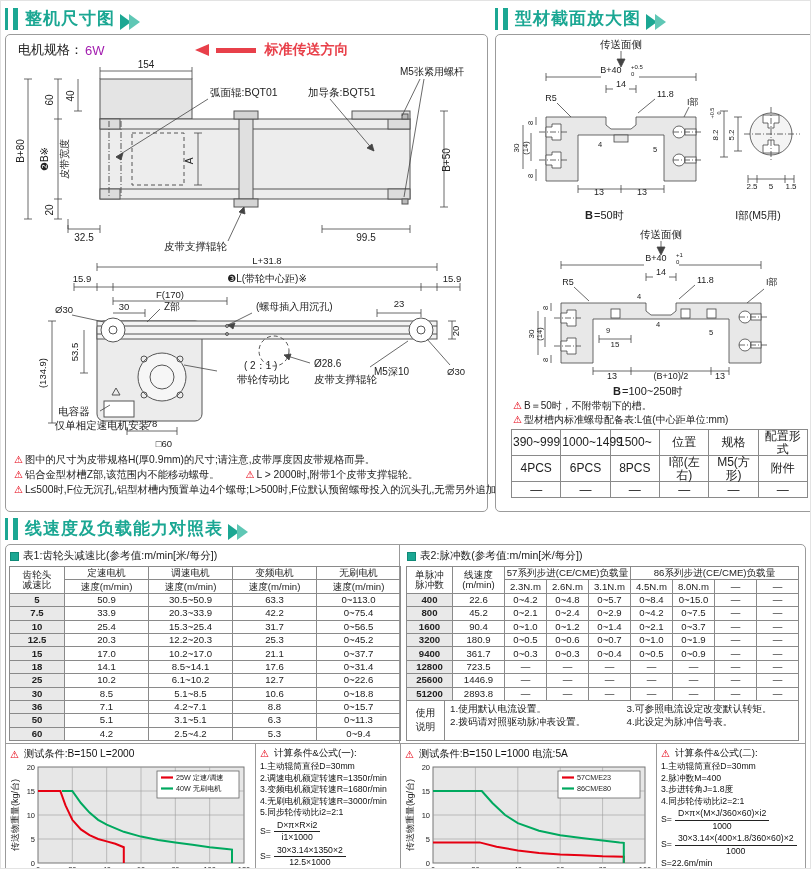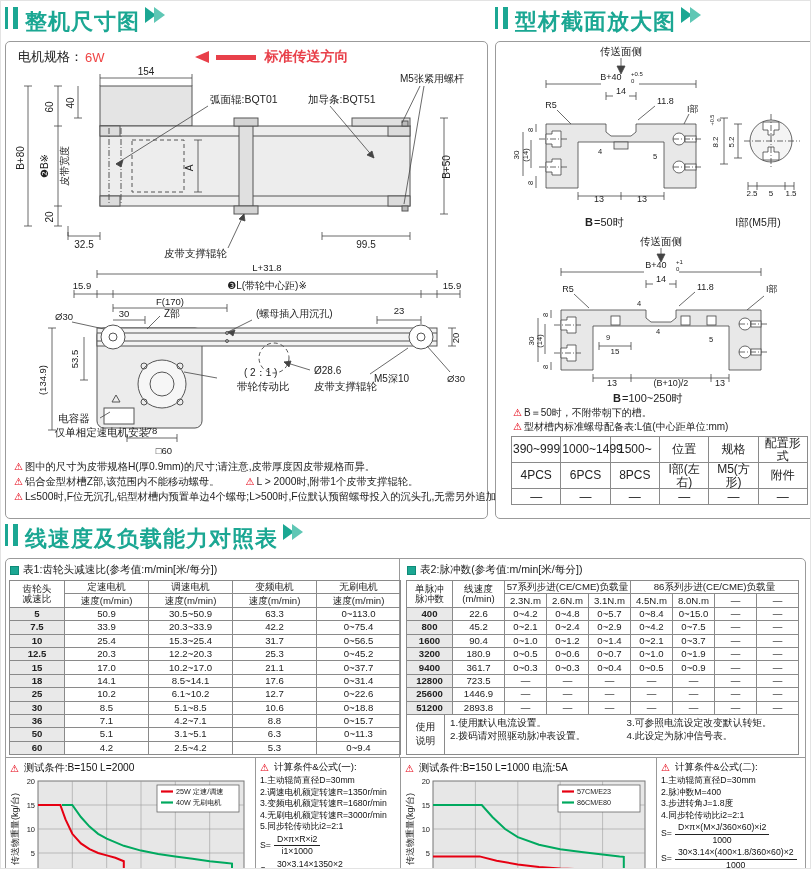--- a/index.html
+++ b/index.html
@@ -1,30 +1,30 @@
 <!DOCTYPE html>
 <html><head>
 <meta charset="utf-8">
 <style>
   * { box-sizing: border-box; margin: 0; padding: 0; }
   body { font-family: "Liberation Sans", "DejaVu Sans", sans-serif; background: #fff; }
   .page { width: 811px; height: 869px; background: #fff; border: 1px solid #e3e3e3; overflow: hidden; padding: 3px 4px; position: relative; }
   .top { display: flex; gap: 7px; }
   .colL { width: 483px; }
   .colR { flex: 1; }
-  .sechdr { display: flex; align-items: flex-start; gap: 5px; color: #1ba793; font-weight: bold; font-size: 22px; margin: 3px 0 4px 0; letter-spacing: 1px; }
+  .sechdr { display: flex; align-items: flex-end; gap: 5px; color: #1ba793; font-weight: bold; font-size: 17px; margin: 3px 0 4px 0; letter-spacing: 1px; }
   .hbar1 { width: 3px; height: 22px; background: #1ba793; }
   .hbar2 { width: 5px; height: 22px; background: #1ba793; margin-right: 2px; }
   .htri { width: 0; height: 0; border-left: 11px solid #1ba793; border-top: 8px solid transparent; border-bottom: 8px solid transparent; }
   .htri2 { margin-left: -7px; border-left-color: #5fc7b5; }
   .panel { border: 1px solid #9b9b9b; border-radius: 5px; background: #fff; padding: 4px 6px; }
   .panelL { height: 478px; }
   .panelR { height: 478px; padding: 2px 15px; }
   .specrow { display: flex; align-items: center; font-size: 13px; color: #222; padding: 2px 2px 0 6px; }
-  .specval { color: #ef4444; margin-left: 2px; }
+  .specval { color: #a21caf; margin-left: 2px; }
   .dirwrap { display: flex; align-items: center; gap: 9px; margin-left: 90px; }
   .arrhead { width: 0; height: 0; border-top: 6px solid transparent; border-bottom: 6px solid transparent; border-right: 14px solid #e8404a; }
   .arrshaft { width: 40px; height: 5px; background: #e8404a; margin-left: -2px; }
   .dirtext { color: #e8404a; font-weight: bold; font-size: 14px; }
   svg { font-family: inherit; display: block; }
   svg text { fill: #222; }
   .notes { font-size: 10.3px; color: #222; line-height: 1.45; padding: 0 2px; }
   .warn { color: #e60012; font-size: 10px; margin-right: 2px; }
   .noteline { white-space: nowrap; }
   .notegap { display: inline-block; width: 26px; }

